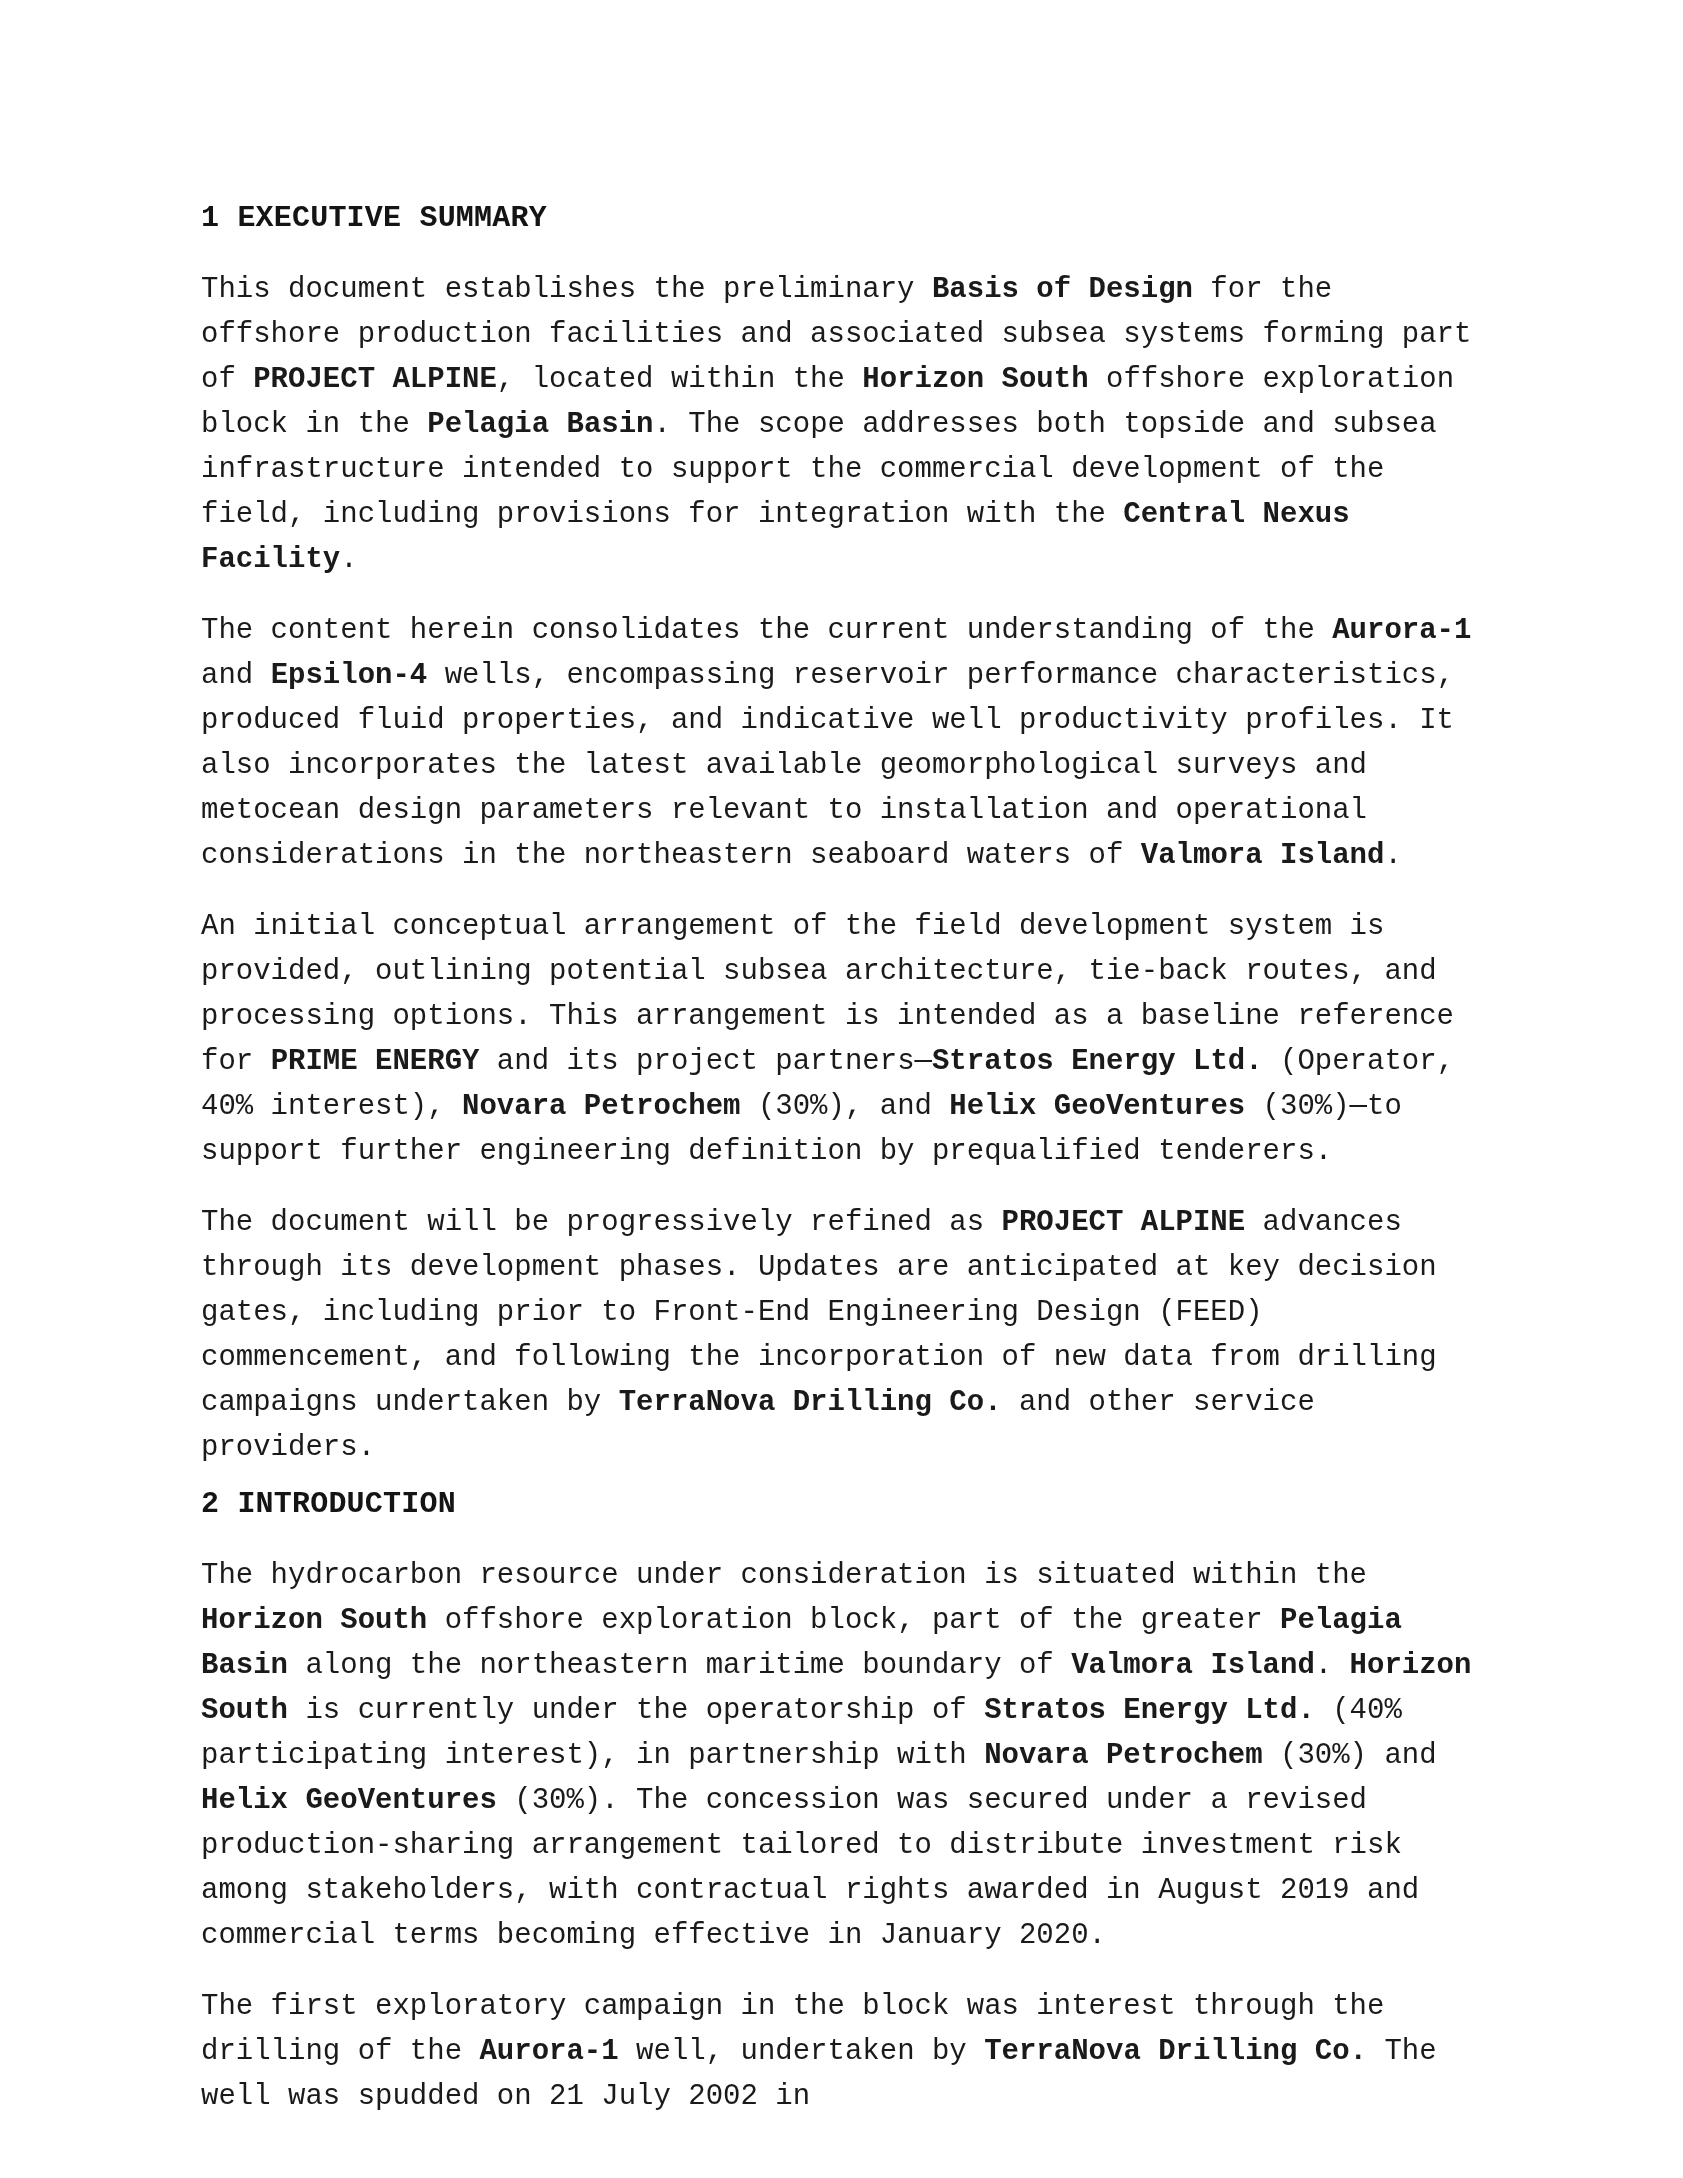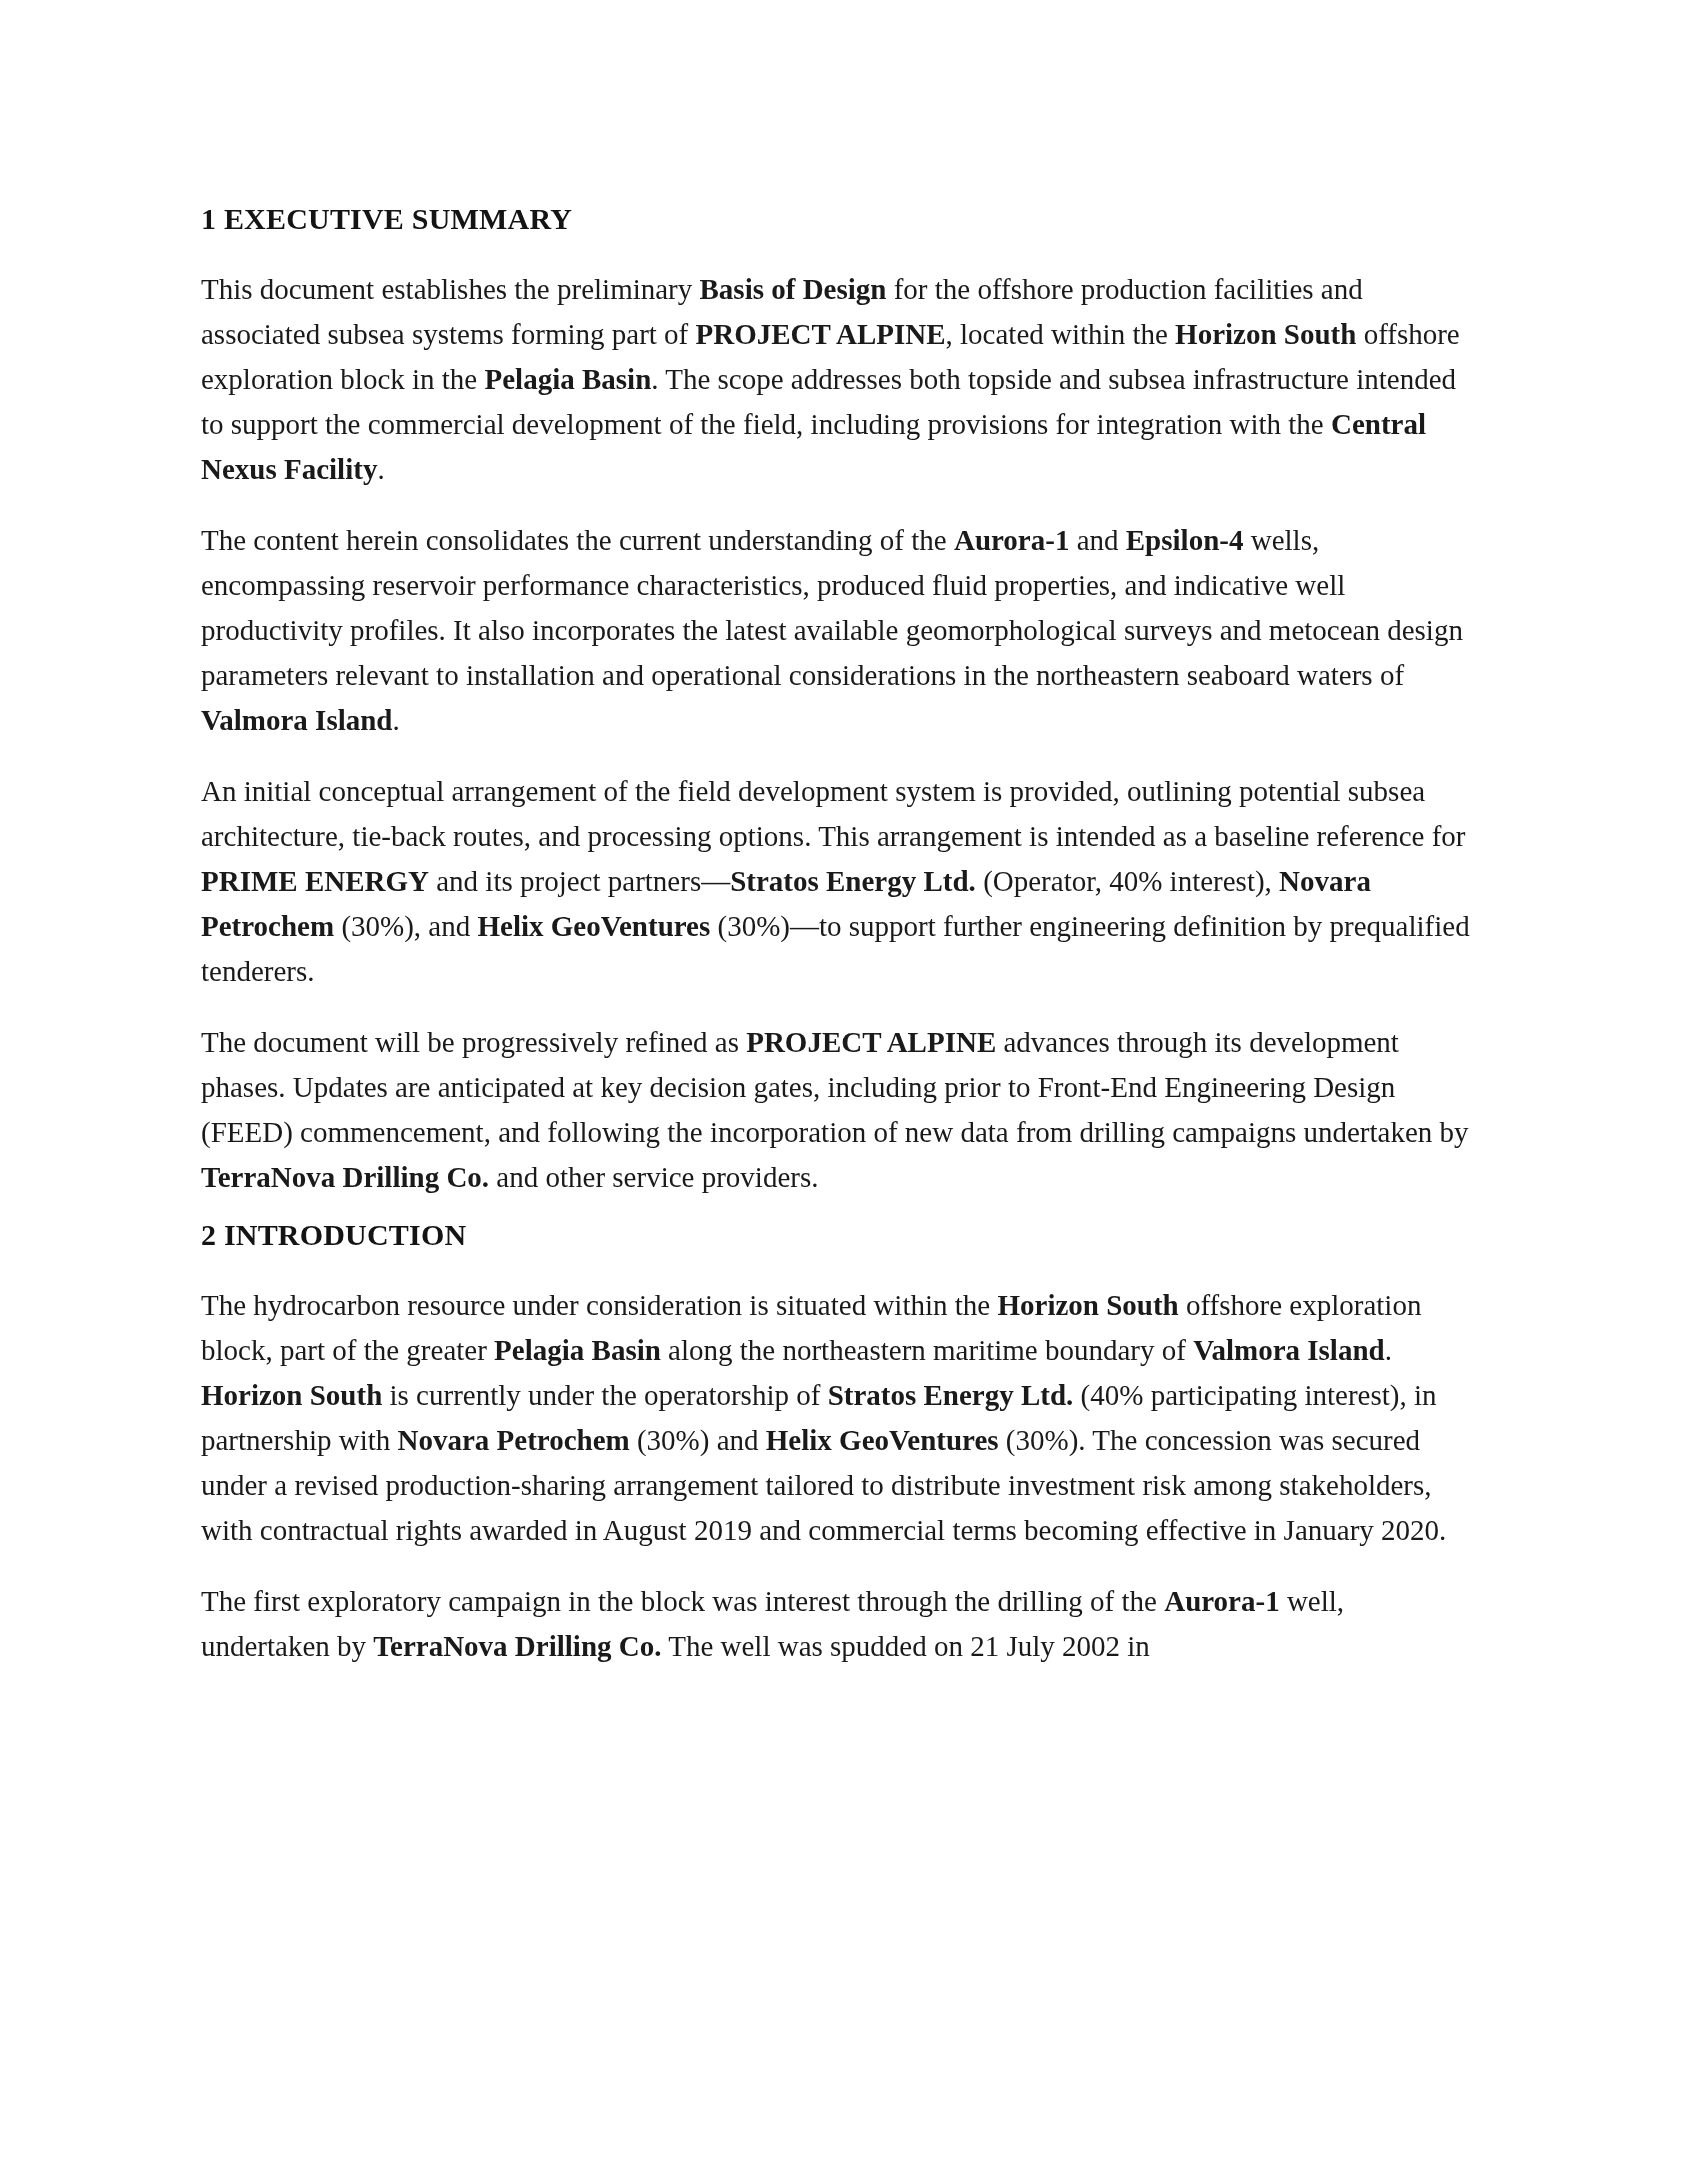--- a/index.html
+++ b/index.html
@@ -5,21 +5,21 @@
   html, body {
     margin: 0;
     padding: 0;
     background: #ffffff;
   }
   .page {
     position: relative;
     width: 1683px;
     height: 2178px;
     background: #ffffff;
-    font-family: Liberation Serif, serif;
+    font-family: Liberation Mono, monospace;
     overflow: hidden;
   }
   .content {
     position: absolute;
     left: 201px;
     top: 196px;
     width: 1287px;
     color: #1a1a1a;
     font-size: 29px;
     line-height: 45px;

